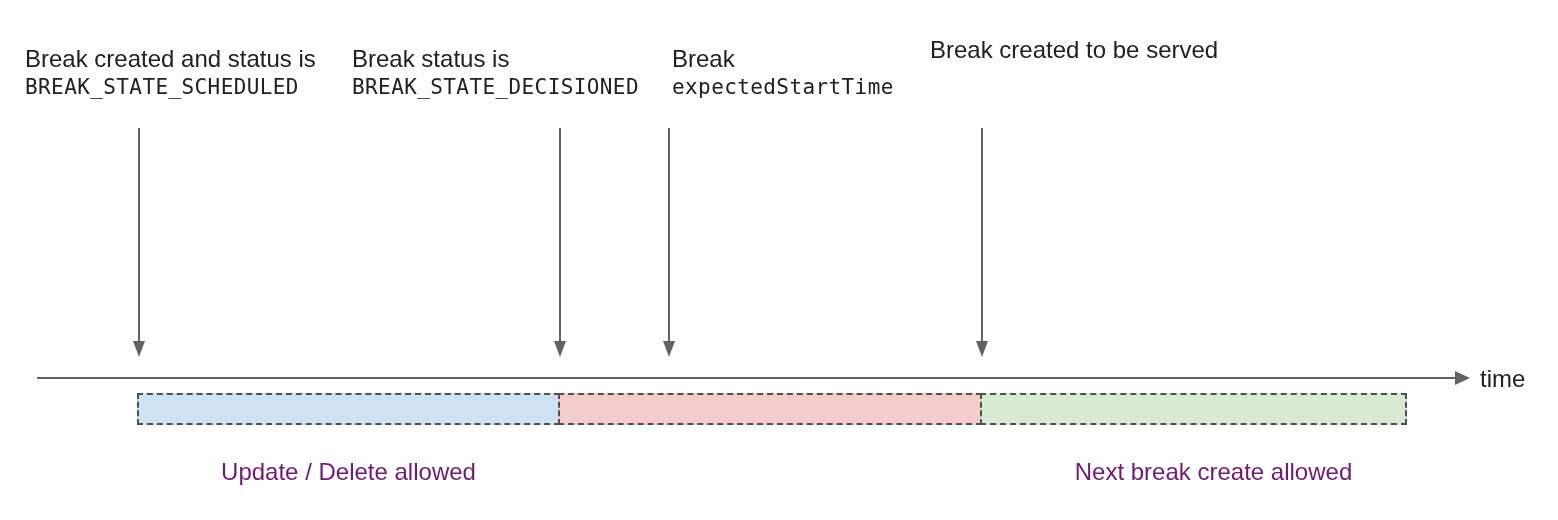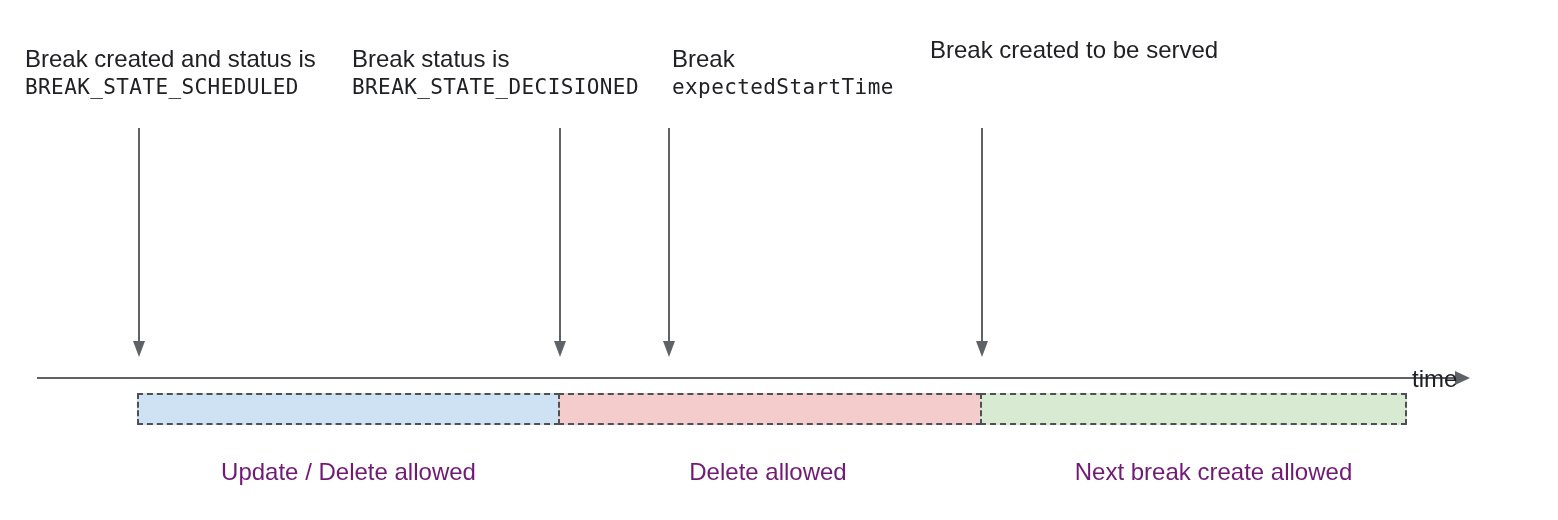--- a/index.html
+++ b/index.html
@@ -54,21 +54,21 @@
     width: 1419px; height: 2px; background: #5f6368;
   }
   .axis-head {
     position: absolute; left: 1455px; top: 371px;
     width: 0; height: 0;
     border-top: 7px solid transparent;
     border-bottom: 7px solid transparent;
     border-left: 15px solid #5f6368;
   }
   .axis-label {
-    position: absolute; left: 1412px; top: 365px;
+    position: absolute; left: 1480px; top: 365px;
     font-size: 24px; line-height: 28px;
   }
 
   
   .bar { position: absolute; left: 137px; top: 393px; display: flex; }
   .seg {
     box-sizing: border-box;
     height: 32px;
     border: 2px dashed #4d5156;
   }
@@ -132,16 +132,15 @@
   <div class="axis-head"></div>
   <div class="axis-label">time</div>
 
   <div class="bar">
     <div class="seg s1" style="background: rgb(207, 226, 243);"></div>
     <div class="seg s2" style="background: rgb(244, 204, 204);"></div>
     <div class="seg s3" style="background: rgb(217, 234, 211);"></div>
   </div>
 
   <div class="seg-label l1">Update / Delete allowed</div>
-  <div class="seg-label l2">Delete allowed</div>
   <div class="seg-label l3">Next break create allowed</div>
 
 </div>
 
 </body></html>

